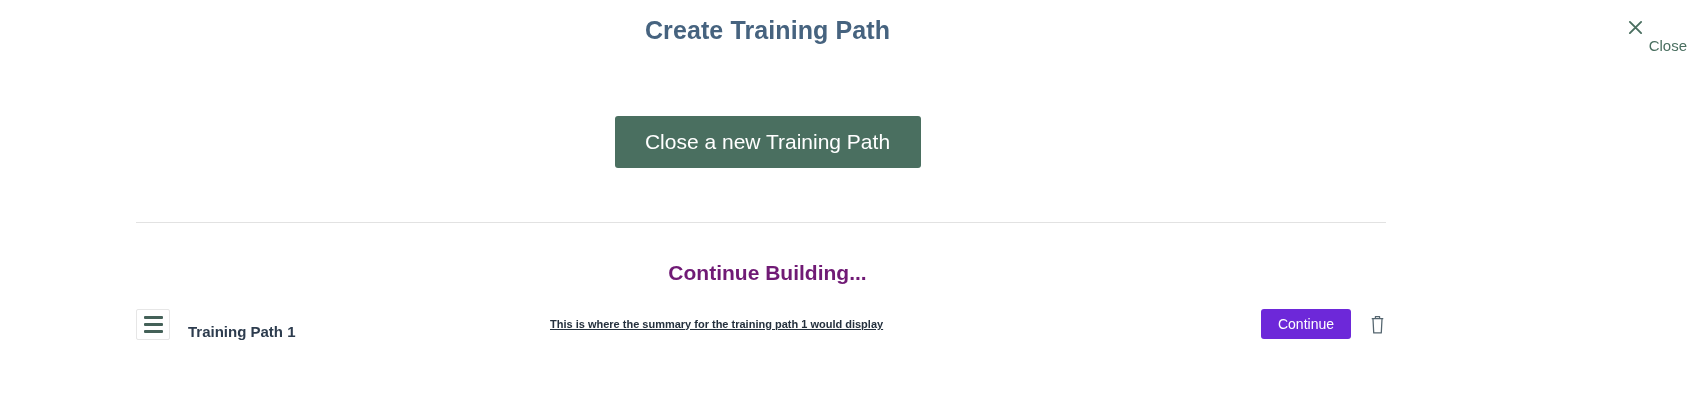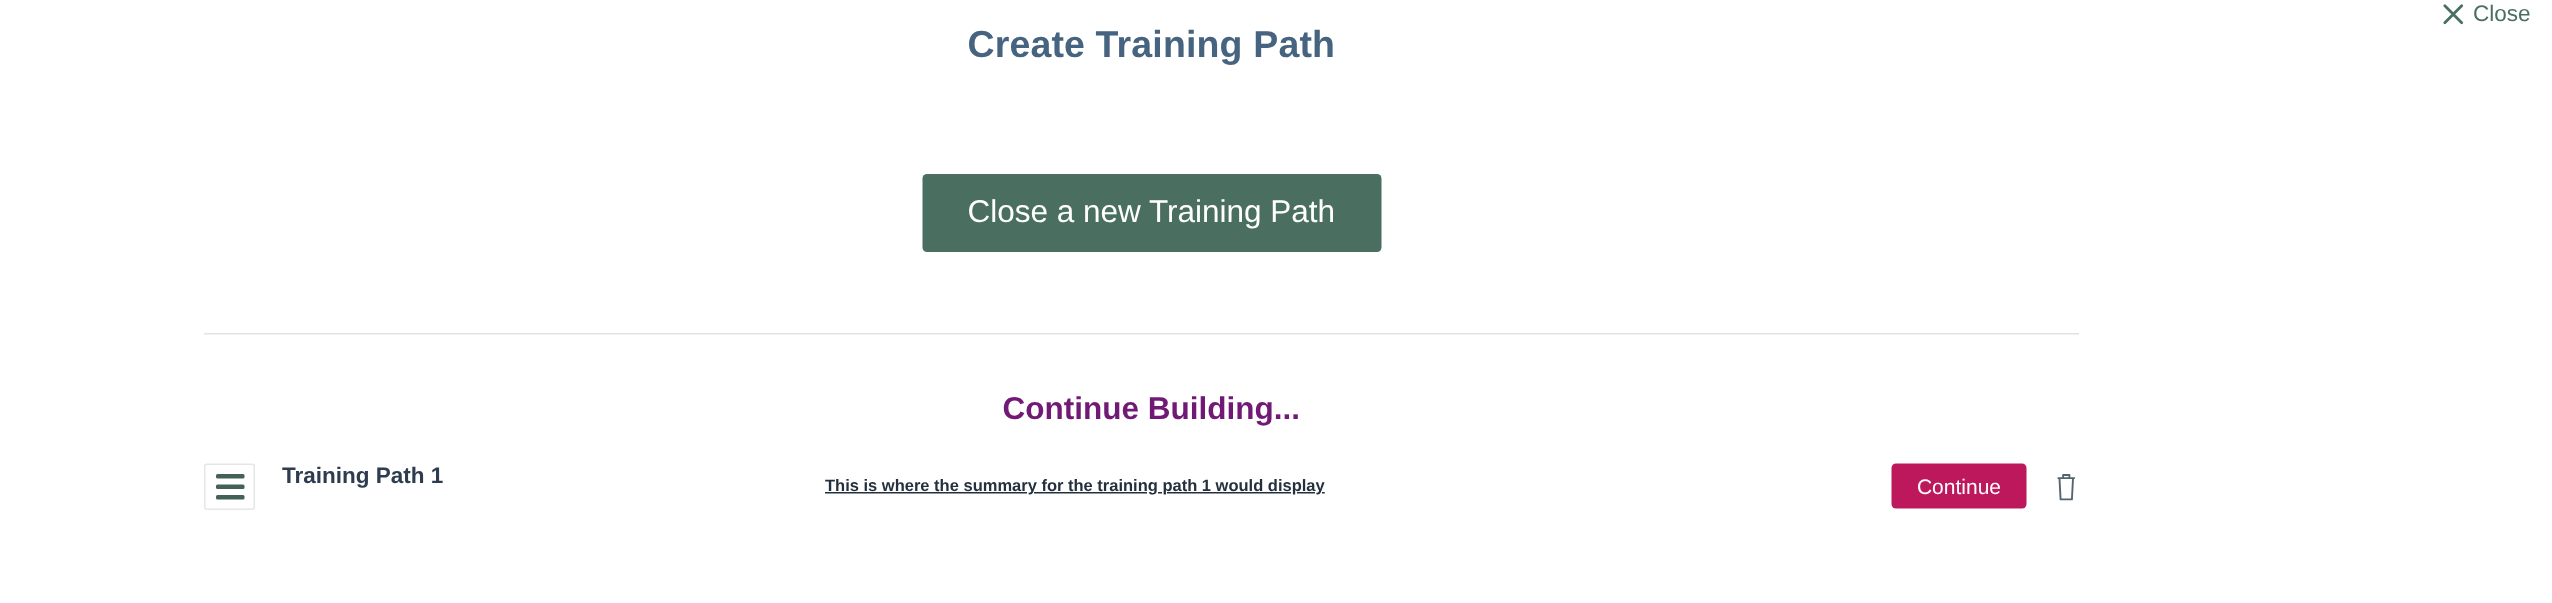--- a/index.html
+++ b/index.html
@@ -15,21 +15,21 @@
   
   .close-btn {
     position: absolute; top: 2px; right: 14px;
     display: flex; align-items: center; gap: 6px;
     color: #4a6f60;
     font-size: 15px;
     cursor: pointer;
     user-select: none;
   }
   .close-x { display:block; width: 15px; height: 15px; }
-  .close-label { line-height: 1; }
+  .close-label { line-height: 1; margin-top: 36px; }
 
   
   .title {
     position: absolute; top: 16px; left: 0; width: 1535px;
     text-align: center;
     font-size: 25px;
     font-weight: bold;
     color: #46637f;
     letter-spacing: 0.1px;
   }
@@ -72,21 +72,21 @@
   }
 
   
   .row {
     position: absolute;
     top: 296px; left: 136px;
     width: 1250px; height: 56px;
     display: flex; align-items: center;
   }
   .row-left {
-    display: flex; align-items: flex-start; gap: 18px;
+    display: flex; align-items: flex-end; gap: 18px;
     width: 400px; flex: 0 0 400px;
   }
   .drag-handle {
     width: 34px; height: 31px;
     border: 1px solid #e6e6e6;
     border-radius: 2px;
     display: flex; flex-direction: column;
     align-items: center; justify-content: center;
     gap: 4px;
     cursor: grab;
@@ -107,21 +107,21 @@
     color: #24303d;
     line-height: 1.35;
     margin-left: 14px;
     text-decoration: underline;
   }
   .row-actions {
     margin-left: auto;
     display: flex; align-items: center; gap: 18px;
   }
   .continue-button {
-    background: #be185d; color: #fff;
+    background: #6d28d9; color: #fff;
     border: none; border-radius: 3px;
     height: 30px; padding: 0 17px;
     font-size: 14px;
     font-family: "Liberation Sans", sans-serif;
     cursor: pointer;
   }
   .trash-icon { width: 17px; height: 21px; cursor: pointer; display:block; }
 </style>
 </head>
 <body>

